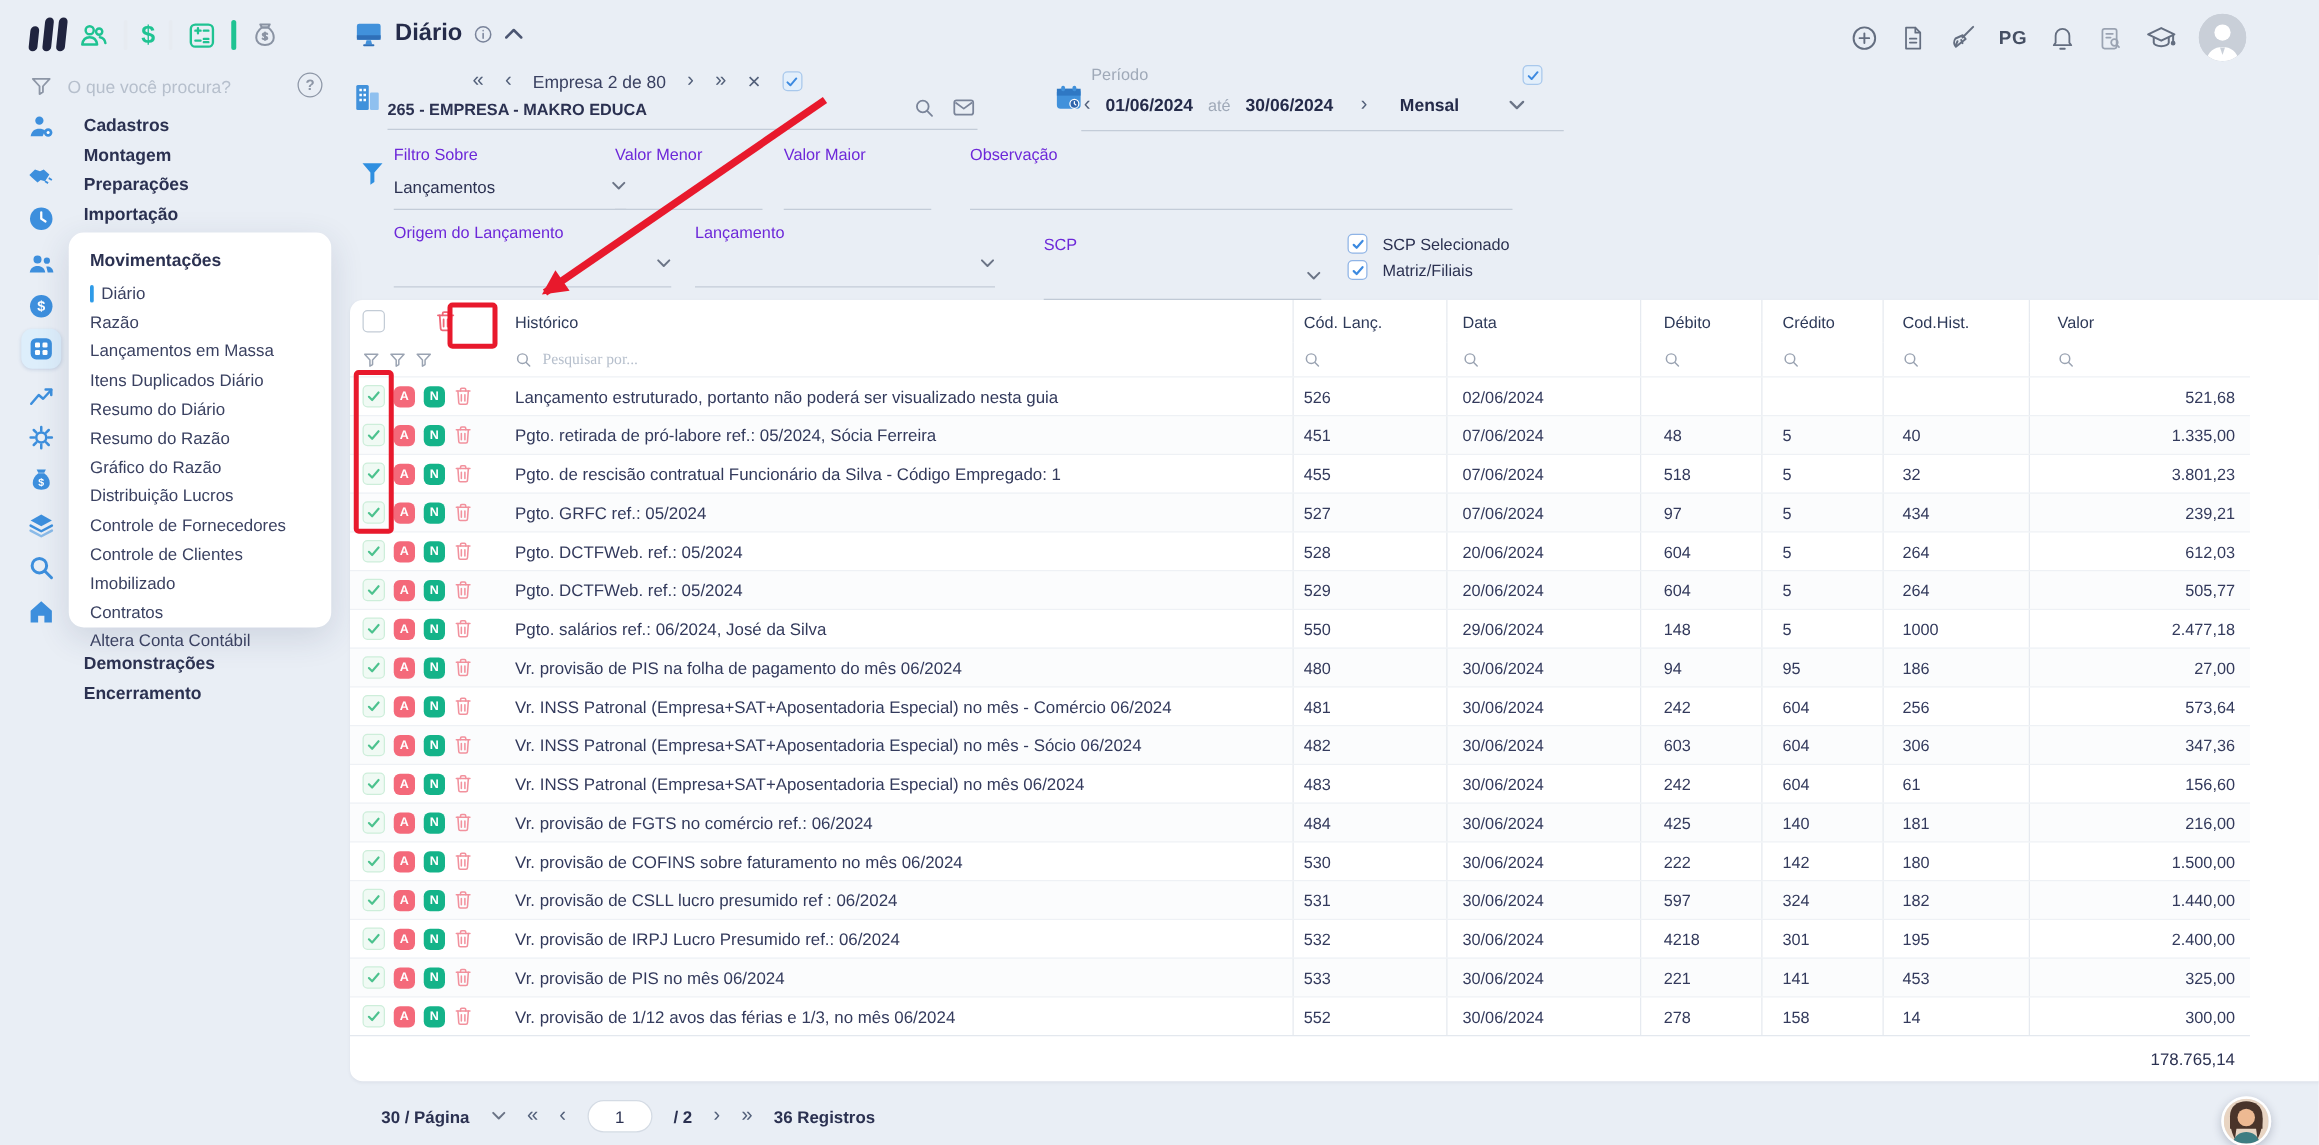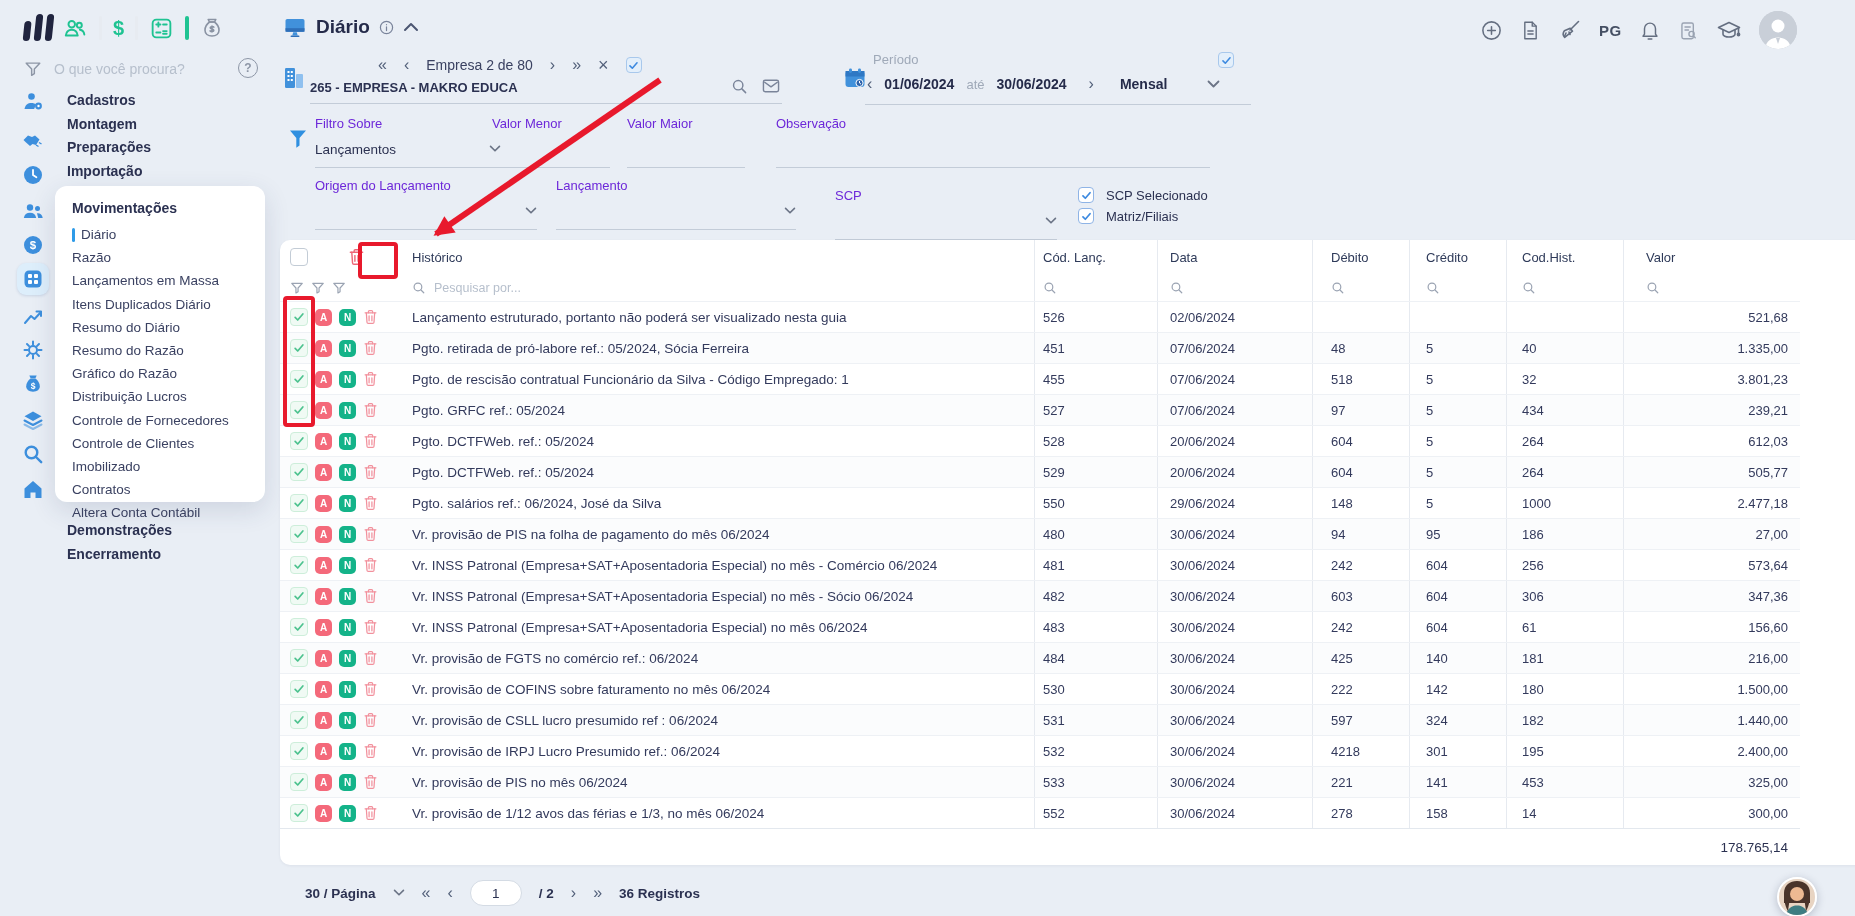--- a/index.html
+++ b/index.html
@@ -105,21 +105,21 @@
   .c-cod { padding-left:8px; }
   .c-data { padding-left:12px; }
   .c-deb { padding-left:18px;text-align:right; }
   .c-cred { padding-left:16px; }
   .c-hist { padding-left:15px; }
   .c-valor { justify-content:flex-end; padding-right:12px; }
   .hdr-valor { padding-left:22px; justify-content:flex-start; }
   .badge { width:17px; height:17px; border-radius:5px; color:#fff; font-size:10px; font-weight:bold;
     display:flex; align-items:center; justify-content:center; cursor:pointer; }
   .badge-a { background:#f4697a; } .badge-n { background:#14b389; }
-  .tsearch input { border:none; outline:none; font-family:Liberation Sans, sans-serif; font-size:12.5px; color:#3a4161; width:200px; }
+  .tsearch input { border:none; outline:none; font-family:Liberation Serif, serif; font-size:12.5px; color:#3a4161; width:200px; }
   .tsearch input::placeholder { color:#b6bfcc; }
   .tfoot { height:38px; border-top:1px solid #e3e8ee; }
   .tfoot .c-valor { font-size:13.5px; color:#2b3151; }
   .scrollbar-track { position:absolute; right:3px; top:36px; width:8px; height:580px; border-radius:4px; background:#f1f3f6; }
   .scrollbar-thumb { position:absolute; right:3px; top:310px; width:8px; height:290px; border-radius:4px; background:#c7cfda; cursor:grab; }
 
   
   .pagination { left:305px; top:878px; display:flex; align-items:center; gap:17px; height:30px;
     font-size:13.5px; color:#2b3151; }
   .pg-bold { font-weight:bold; }

